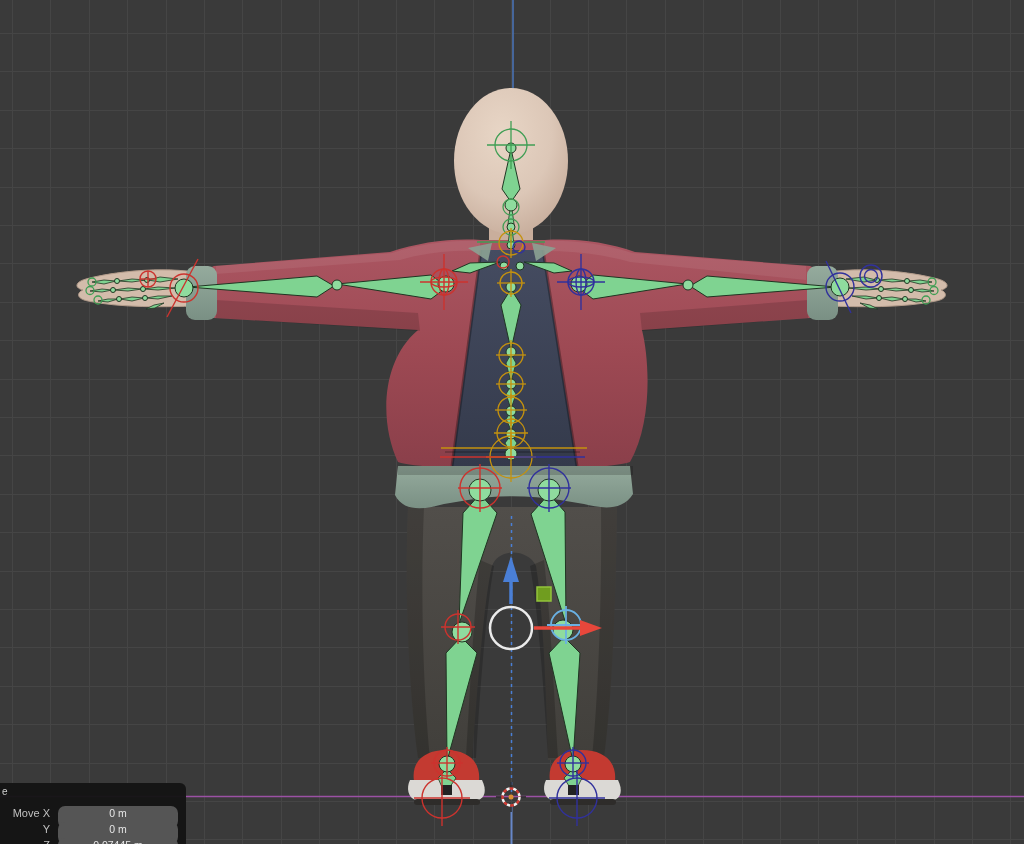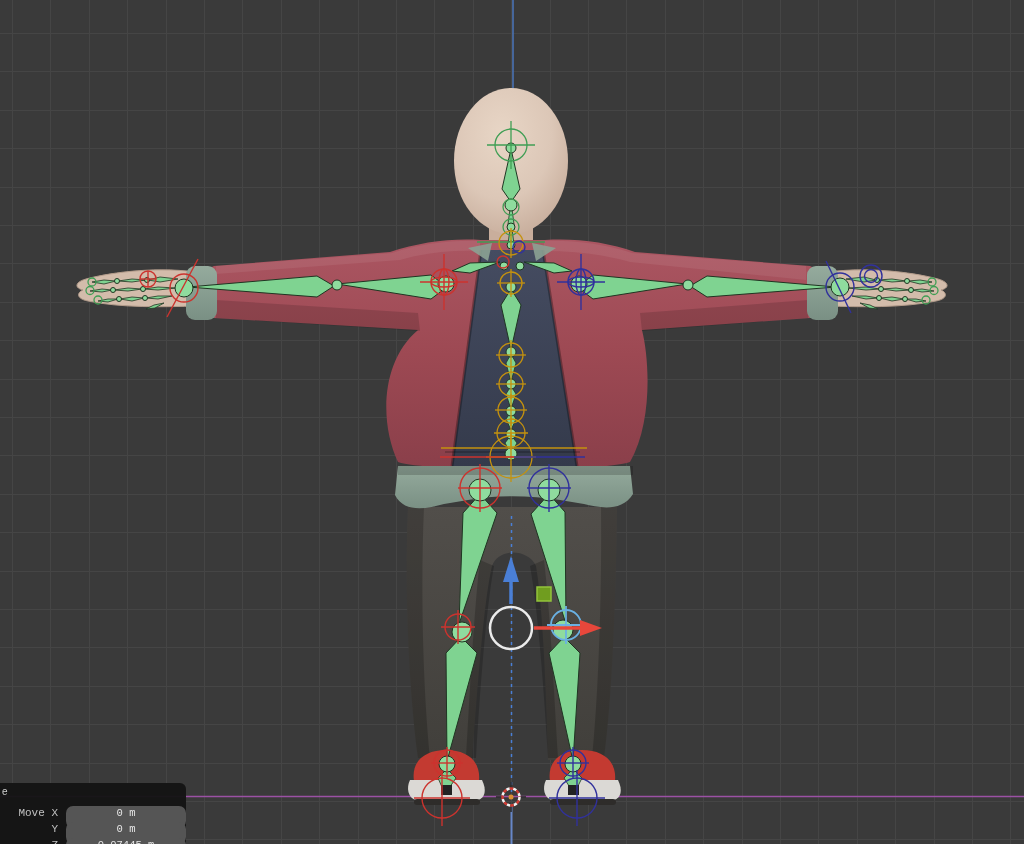--- a/index.html
+++ b/index.html
@@ -29,21 +29,21 @@
   .ws{stroke:var(--ctrl-spine);fill:none;stroke-width:1.3;}
   .wl{stroke:var(--ctrl-left);fill:none;stroke-width:1.4;}
   .wr{stroke:var(--ctrl-right);fill:none;stroke-width:1.4;}
   .wa{stroke:var(--ctrl-active);fill:none;stroke-width:1.8;}
   
   .op-panel{
     position:absolute; left:0; top:783px; width:186px; height:62px;
     background:rgba(20,20,20,0.96); border-radius:0 6px 0 0;
   }
   .op-header{position:absolute; left:2px; top:3px; font-size:10px; color:#cfcfcf;}
-  .op-row{position:absolute; left:8px; width:186px; height:16px;font-family:Liberation Mono, monospace;}
+  .op-row{position:absolute; left:0; width:186px; height:16px;}
   .op-row.r0{top:22px;} .op-row.r1{top:38px;} .op-row.r2{top:54px;}
   .op-label{
     position:absolute; right:136px; top:0; white-space:nowrap;
     font-size:11px; line-height:16px; color:var(--panel-label);
   }
   .op-field{
     position:absolute; left:58px; top:1px; width:120px; height:22px;
     background:var(--field-bg); border-radius:7px;
     font-size:10.5px; line-height:14px; text-align:center; color:var(--panel-text);
   }

